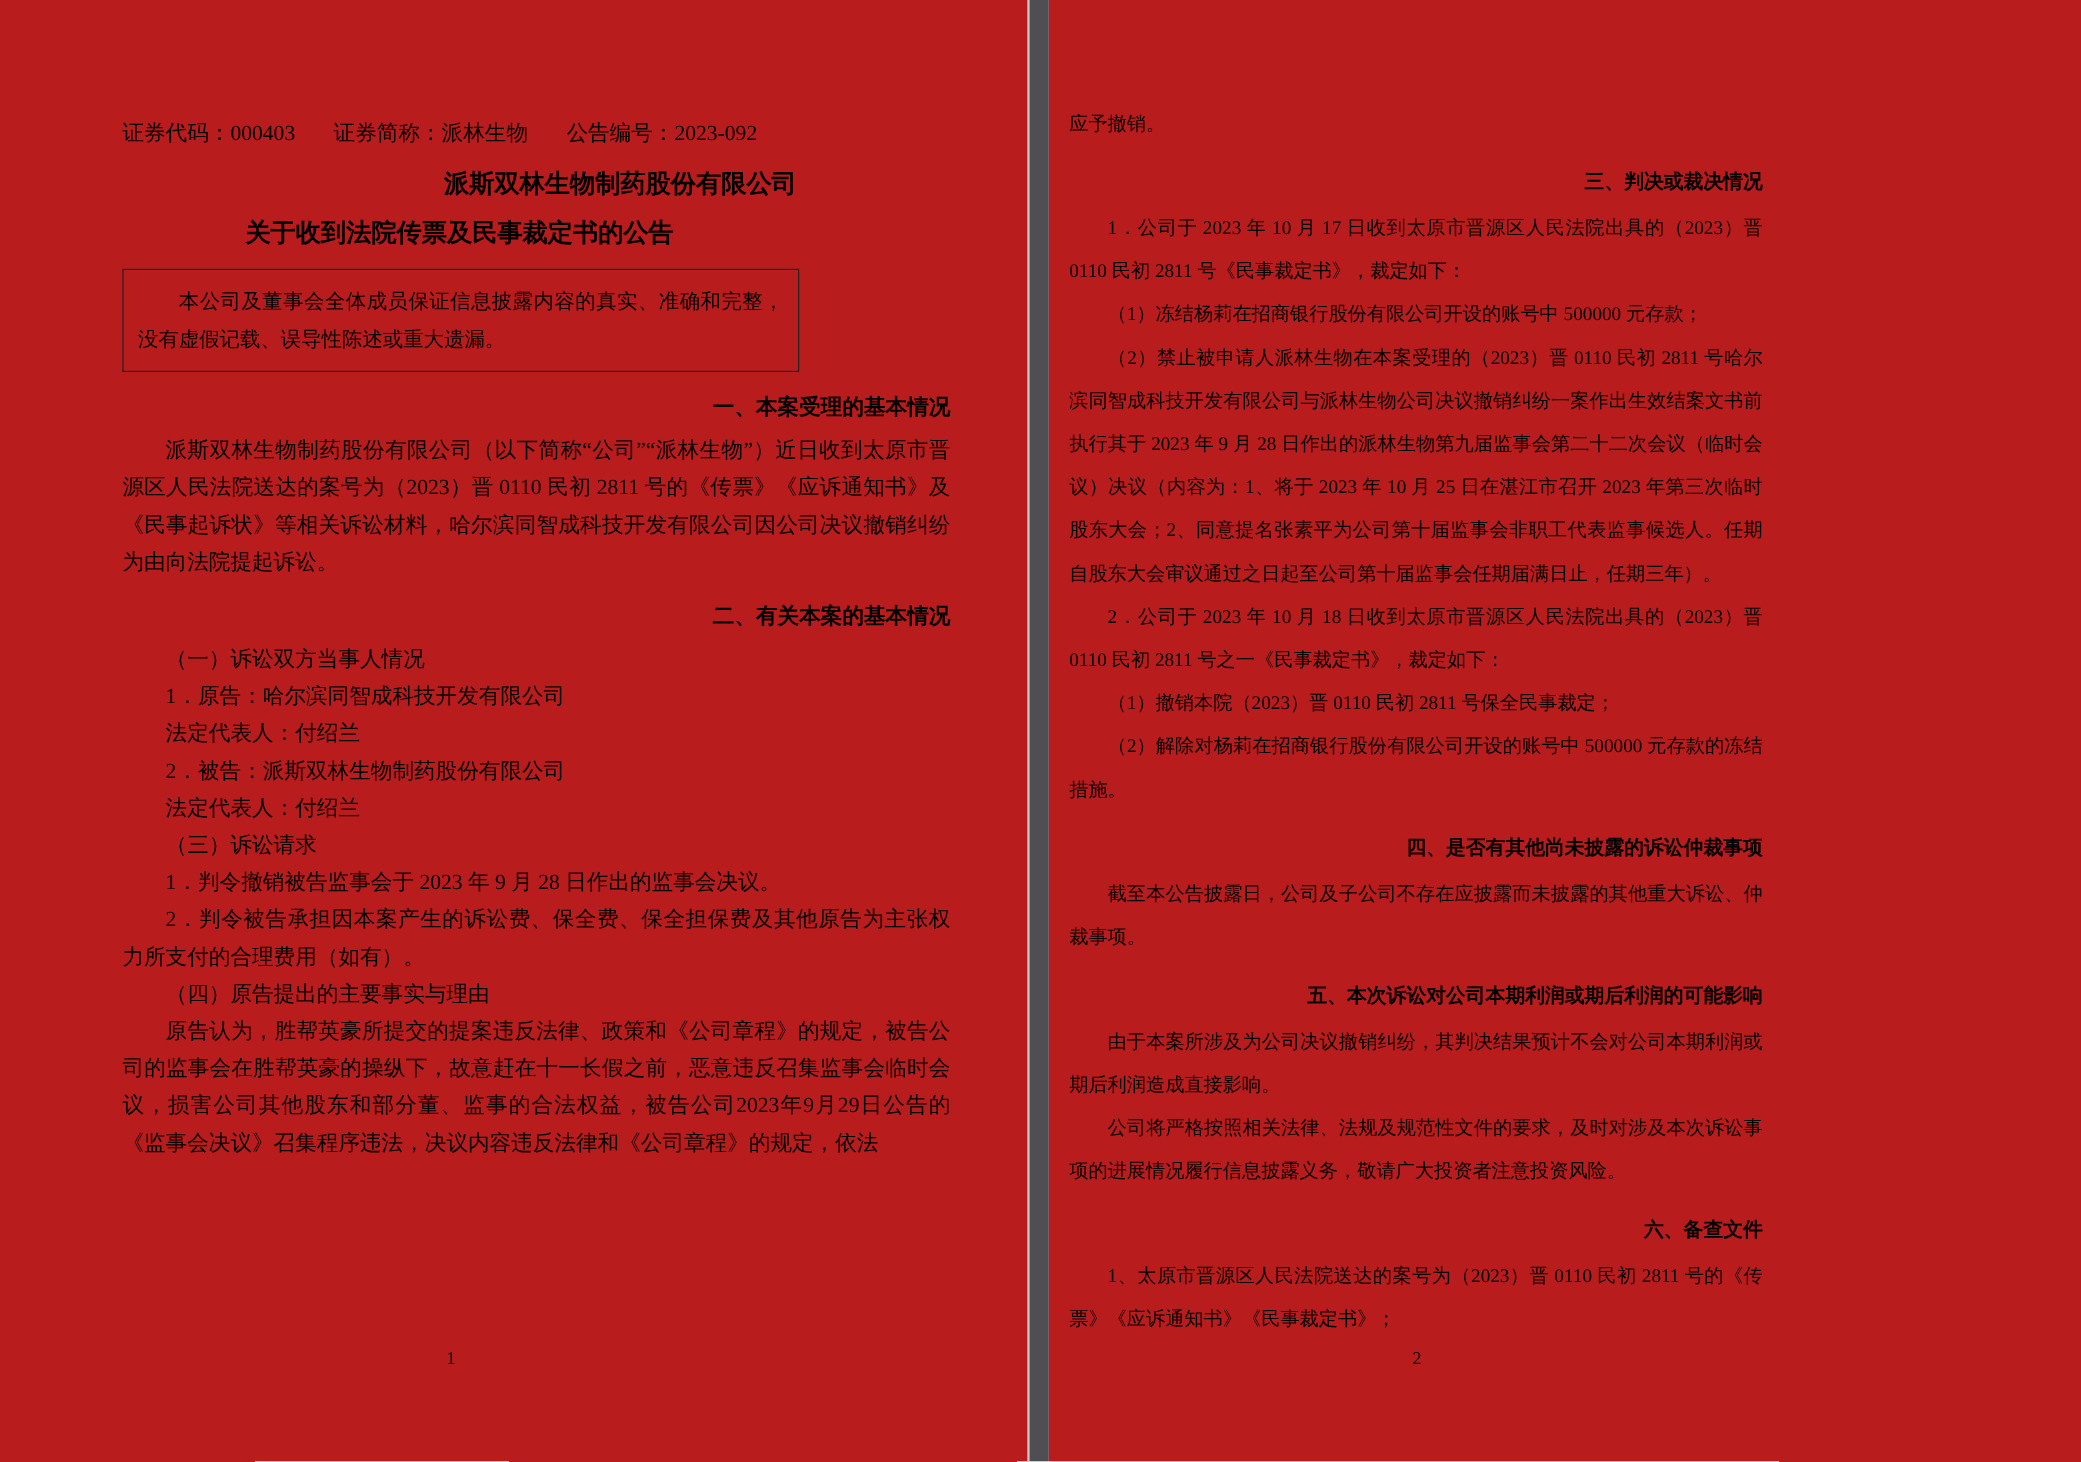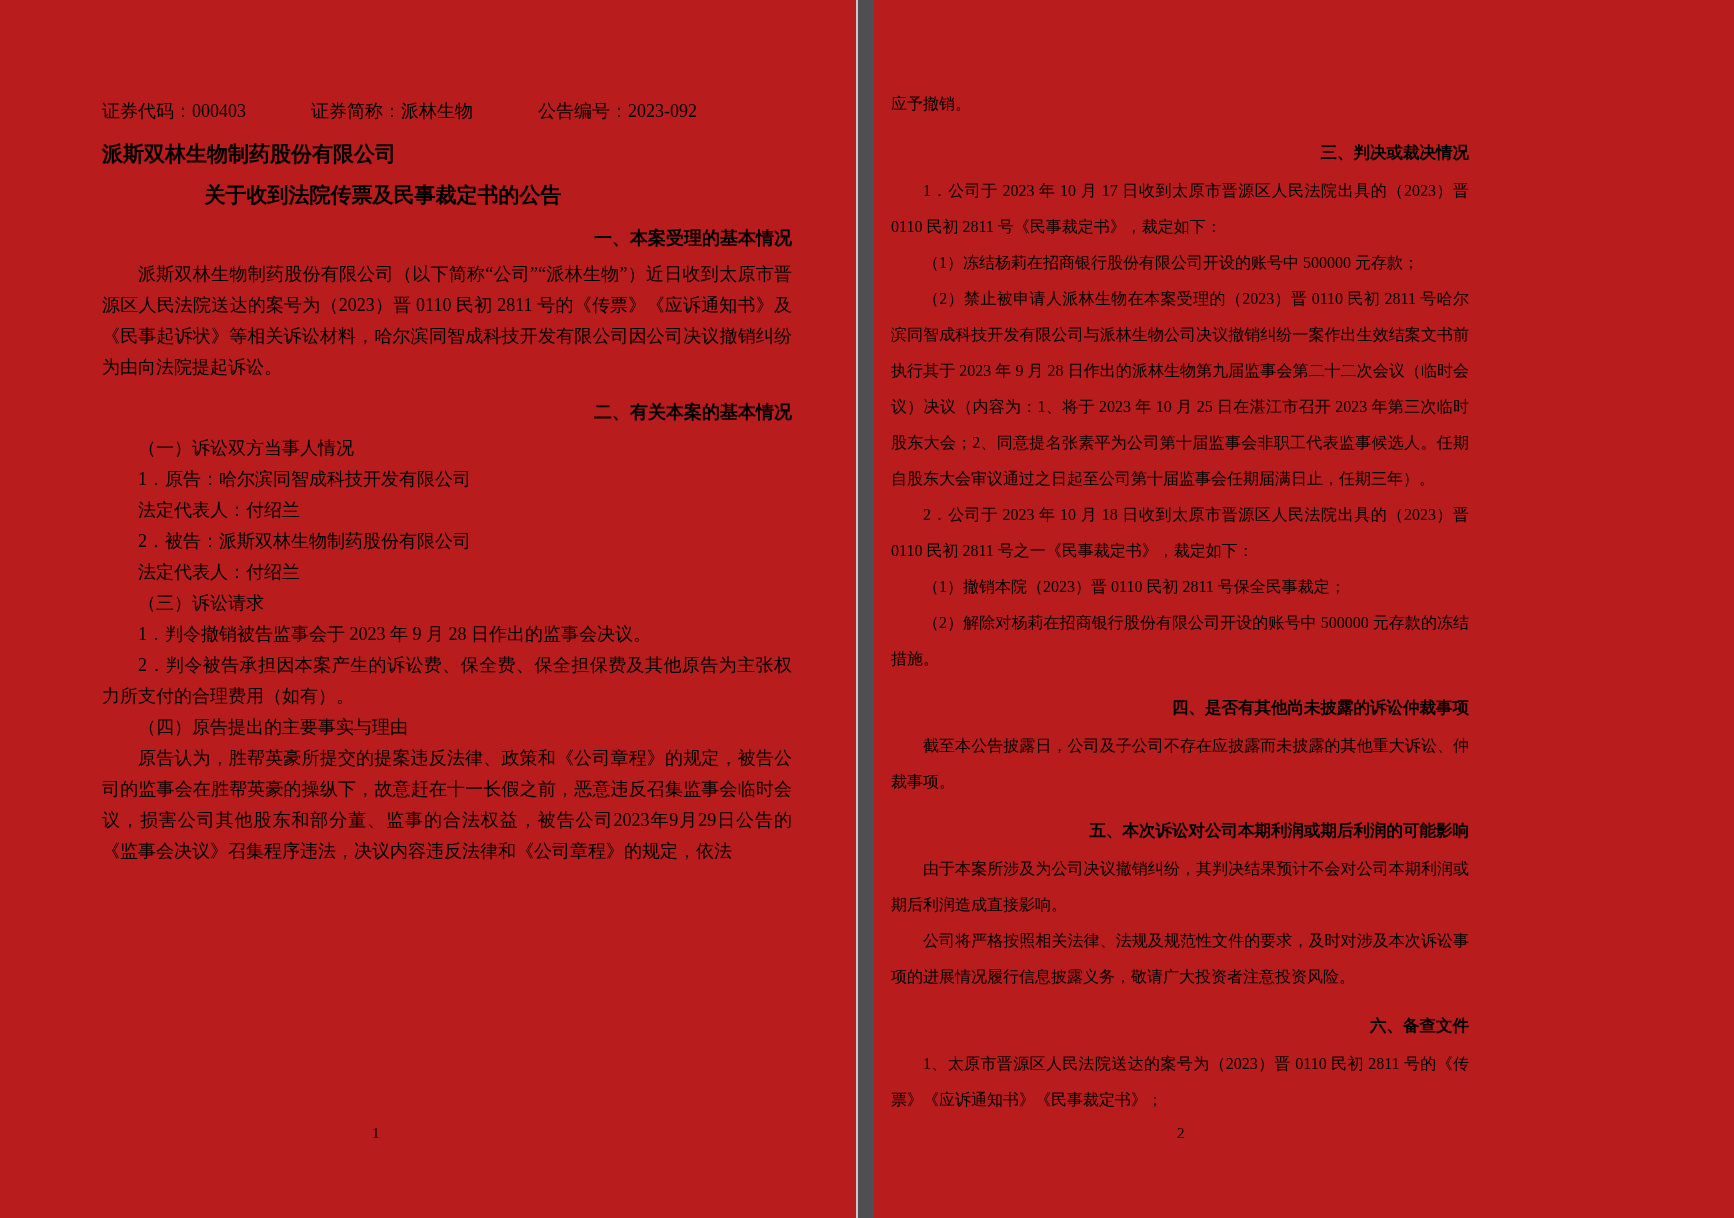--- a/index.html
+++ b/index.html
@@ -9,25 +9,25 @@
     font-family:"Liberation Serif","DejaVu Serif",serif;
     color:#000;
   }
   .viewer { width:1734px; height:1218px; display:flex; background:#fff; }
 
   .page { background:#b91c1c; position:relative; height:1218px; }
 
   
   .page-1 { flex:0 0 856px; width:856px; padding:98px 64px 0 102px; }
   .p1-header { display:flex; font-size:18px; line-height:26px; white-space:nowrap; }
-  .p1-header span + span { margin-left:65px; }
+  .p1-header span + span { margin-left:32px; }
 
   .heading-font { font-family:"Liberation Sans","DejaVu Sans",sans-serif; font-weight:bold; }
 
-  .doc-title   { margin-top:16px; width:562px; text-align:left; font-size:21px; line-height:28px; }
+  .doc-title   { margin-top:16px; width:562px; text-align:right; font-size:21px; line-height:28px; }
   .doc-subtitle{ margin-top:13px; width:562px; text-align:center; font-size:21px; line-height:28px; }
 
   .notice-box {
     margin-top:15px; width:564px;
     border:1px solid #222;
     padding:11px 12px 11px 12px;
     font-size:17px; line-height:31px;
   }
   .notice-box p { text-indent:2em; text-align:justify; }
 
@@ -67,20 +67,23 @@
 
     <div class="p1-header">
       <span>证券代码：000403</span>
       <span>证券简称：派林生物</span>
       <span>公告编号：2023-092</span>
     </div>
 
     <h1 class="doc-title heading-font">派斯双林生物制药股份有限公司</h1>
     <h2 class="doc-subtitle heading-font">关于收到法院传票及民事裁定书的公告</h2>
 
+    <div class="notice-box">
+      <p>本公司及董事会全体成员保证信息披露内容的真实、准确和完整，没有虚假记载、误导性陈述或重大遗漏。</p>
+    </div>
 
     <div class="body">
       <h3 class="sec">一、本案受理的基本情况</h3>
       <p class="para">派斯双林生物制药股份有限公司（以下简称“公司”“派林生物”）近日收到太原市晋源区人民法院送达的案号为（2023）晋 0110 民初 2811 号的《传票》《应诉通知书》及《民事起诉状》等相关诉讼材料，哈尔滨同智成科技开发有限公司因公司决议撤销纠纷为由向法院提起诉讼。</p>
 
       <h3 class="sec">二、有关本案的基本情况</h3>
       <p class="para">（一）诉讼双方当事人情况</p>
       <p class="para">1．原告：哈尔滨同智成科技开发有限公司</p>
       <p class="para">法定代表人：付绍兰</p>
       <p class="para">2．被告：派斯双林生物制药股份有限公司</p>

